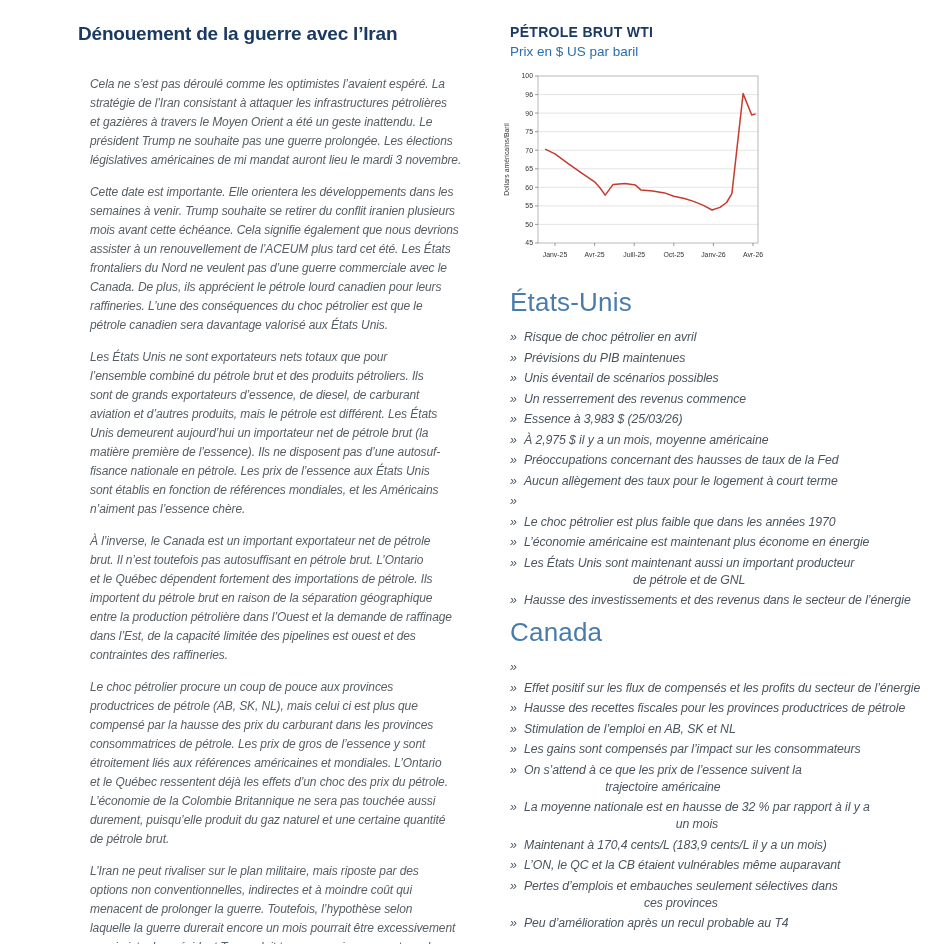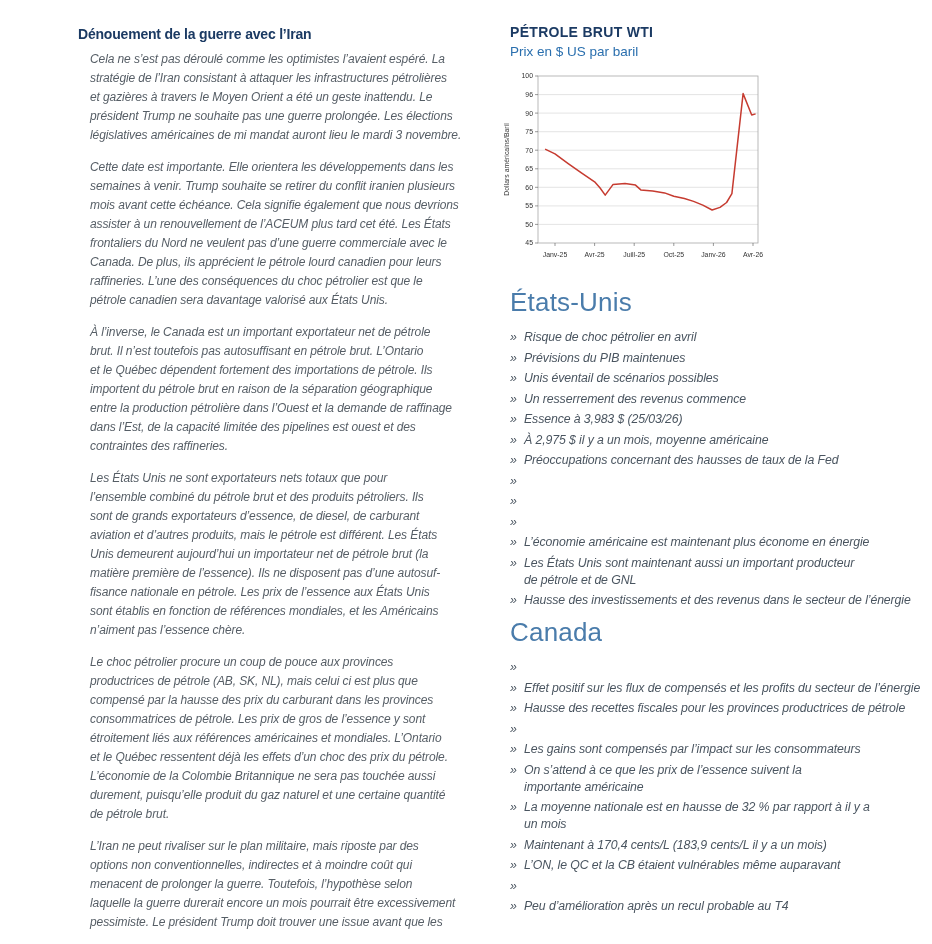--- a/index.html
+++ b/index.html
@@ -2,21 +2,21 @@
 <html style="--navy: #1b3a63; --heading: #4a7cab; --subtitle: #2a6fae; --body: #565e66; --bullet: #4a5560; --line-red: #c63b30;"><head>
 <meta charset="utf-8">
 <style>
   html,body { margin:0; padding:0; background:#ffffff; }
   .page {
     position:relative; width:932px; height:944px; background:#fff;
     overflow:hidden; font-family:"Liberation Sans", sans-serif;
   }
   .left-col { position:absolute; left:78px; top:22px; width:420px; }
   .article-title {
-    margin:0 0 4px 0; font-size:14px; font-weight:bold;
+    margin:0 0 29px 0; font-size:19px; font-weight:bold;
     color:var(--navy); letter-spacing:-0.2px; line-height:24px;
   }
   .para {
     margin:0 0 13px 12px; font-style:italic; font-size:12px; line-height:19px;
     color:var(--body); white-space:pre; letter-spacing:-0.1px;
   }
   .right-col { position:absolute; left:510px; top:24px; width:424px; }
   .chart-title {
     font-size:14px; font-weight:bold; color:var(--navy);
     letter-spacing:0.3px; line-height:17px;
@@ -26,21 +26,21 @@
   .section-heading {
     margin:8px 0 12px 0; font-size:26px; font-weight:300;
     color:var(--heading); letter-spacing:0.2px; line-height:30px;
   }
   .bullets { list-style:none; margin:0; padding:0; }
   .bullets li {
     display:flex; margin:0 0 3.5px 0; font-style:italic; font-size:12.3px;
     line-height:17px; color:var(--bullet); letter-spacing:-0.1px;
   }
   .bullets .marker { flex:0 0 14px; }
-  .bullets .btext { white-space:pre; }
+  .bullets .btext { white-space:pre;text-align:center; }
 </style>
 </head>
 <body>
 
 <div class="page">
 
   <div class="left-col">
     <h1 class="article-title">Dénouement de la guerre avec l’Iran</h1>
     <div id="paragraphs">
         <p class="para">Cela ne s’est pas déroulé comme les optimistes l’avaient espéré. La
@@ -49,36 +49,36 @@
 président Trump ne souhaite pas une guerre prolongée. Les élections
 législatives américaines de mi mandat auront lieu le mardi 3 novembre.</p>
         <p class="para">Cette date est importante. Elle orientera les développements dans les
 semaines à venir. Trump souhaite se retirer du conflit iranien plusieurs
 mois avant cette échéance. Cela signifie également que nous devrions
 assister à un renouvellement de l’ACEUM plus tard cet été. Les États
 frontaliers du Nord ne veulent pas d’une guerre commerciale avec le
 Canada. De plus, ils apprécient le pétrole lourd canadien pour leurs
 raffineries. L’une des conséquences du choc pétrolier est que le
 pétrole canadien sera davantage valorisé aux États Unis.</p>
-        <p class="para">À l’inverse, le Canada est un important exportateur net de pétrole
-brut. Il n’est toutefois pas autosuffisant en pétrole brut. L’Ontario
-et le Québec dépendent fortement des importations de pétrole. Ils
-importent du pétrole brut en raison de la séparation géographique
-entre la production pétrolière dans l’Ouest et la demande de raffinage
-dans l’Est, de la capacité limitée des pipelines est ouest et des
-contraintes des raffineries.</p>
         <p class="para">Les États Unis ne sont exportateurs nets totaux que pour
 l’ensemble combiné du pétrole brut et des produits pétroliers. Ils
 sont de grands exportateurs d’essence, de diesel, de carburant
 aviation et d’autres produits, mais le pétrole est différent. Les États
 Unis demeurent aujourd’hui un importateur net de pétrole brut (la
 matière première de l’essence). Ils ne disposent pas d’une autosuf-
 fisance nationale en pétrole. Les prix de l’essence aux États Unis
 sont établis en fonction de références mondiales, et les Américains
 n’aiment pas l’essence chère.</p>
+        <p class="para">À l’inverse, le Canada est un important exportateur net de pétrole
+brut. Il n’est toutefois pas autosuffisant en pétrole brut. L’Ontario
+et le Québec dépendent fortement des importations de pétrole. Ils
+importent du pétrole brut en raison de la séparation géographique
+entre la production pétrolière dans l’Ouest et la demande de raffinage
+dans l’Est, de la capacité limitée des pipelines est ouest et des
+contraintes des raffineries.</p>
         <p class="para">Le choc pétrolier procure un coup de pouce aux provinces
 productrices de pétrole (AB, SK, NL), mais celui ci est plus que
 compensé par la hausse des prix du carburant dans les provinces
 consommatrices de pétrole. Les prix de gros de l’essence y sont
 étroitement liés aux références américaines et mondiales. L’Ontario
 et le Québec ressentent déjà les effets d’un choc des prix du pétrole.
 L’économie de la Colombie Britannique ne sera pas touchée aussi
 durement, puisqu’elle produit du gaz naturel et une certaine quantité
 de pétrole brut.</p>
         <p class="para">L’Iran ne peut rivaliser sur le plan militaire, mais riposte par des
@@ -165,26 +165,28 @@
           <li>
             <span class="marker">»</span>
             <span class="btext">À 2,975 $ il y a un mois, moyenne américaine</span>
           </li>
           <li>
             <span class="marker">»</span>
             <span class="btext">Préoccupations concernant des hausses de taux de la Fed</span>
           </li>
           <li>
             <span class="marker">»</span>
-          </li>
-          <li>
-            <span class="marker">»</span>
-          </li>
-          <li>
-            <span class="marker">»</span>
+            <span class="btext">Aucun allègement des taux pour le logement à court terme</span>
+          </li>
+          <li>
+            <span class="marker">»</span>
+          </li>
+          <li>
+            <span class="marker">»</span>
+            <span class="btext">Le choc pétrolier est plus faible que dans les années 1970</span>
           </li>
           <li>
             <span class="marker">»</span>
             <span class="btext">L’économie américaine est maintenant plus économe en énergie</span>
           </li>
           <li>
             <span class="marker">»</span>
             <span class="btext">Les États Unis sont maintenant aussi un important producteur
 de pétrole et de GNL</span>
           </li>
@@ -201,45 +203,48 @@
           <li>
             <span class="marker">»</span>
             <span class="btext">Effet positif sur les flux de compensés et les profits du secteur de l’énergie</span>
           </li>
           <li>
             <span class="marker">»</span>
             <span class="btext">Hausse des recettes fiscales pour les provinces productrices de pétrole</span>
           </li>
           <li>
             <span class="marker">»</span>
+            <span class="btext">Stimulation de l’emploi en AB, SK et NL</span>
           </li>
           <li>
             <span class="marker">»</span>
             <span class="btext">Les gains sont compensés par l’impact sur les consommateurs</span>
           </li>
           <li>
             <span class="marker">»</span>
             <span class="btext">On s’attend à ce que les prix de l’essence suivent la
-importante américaine</span>
+trajectoire américaine</span>
           </li>
           <li>
             <span class="marker">»</span>
             <span class="btext">La moyenne nationale est en hausse de 32 % par rapport à il y a
 un mois</span>
           </li>
           <li>
             <span class="marker">»</span>
             <span class="btext">Maintenant à 170,4 cents/L (183,9 cents/L il y a un mois)</span>
           </li>
           <li>
             <span class="marker">»</span>
             <span class="btext">L’ON, le QC et la CB étaient vulnérables même auparavant</span>
           </li>
           <li>
             <span class="marker">»</span>
+            <span class="btext">Pertes d’emplois et embauches seulement sélectives dans
+ces provinces</span>
           </li>
           <li>
             <span class="marker">»</span>
             <span class="btext">Peu d’amélioration après un recul probable au T4</span>
           </li>
         </ul>
       </div>
   </div>
 
 </div>

